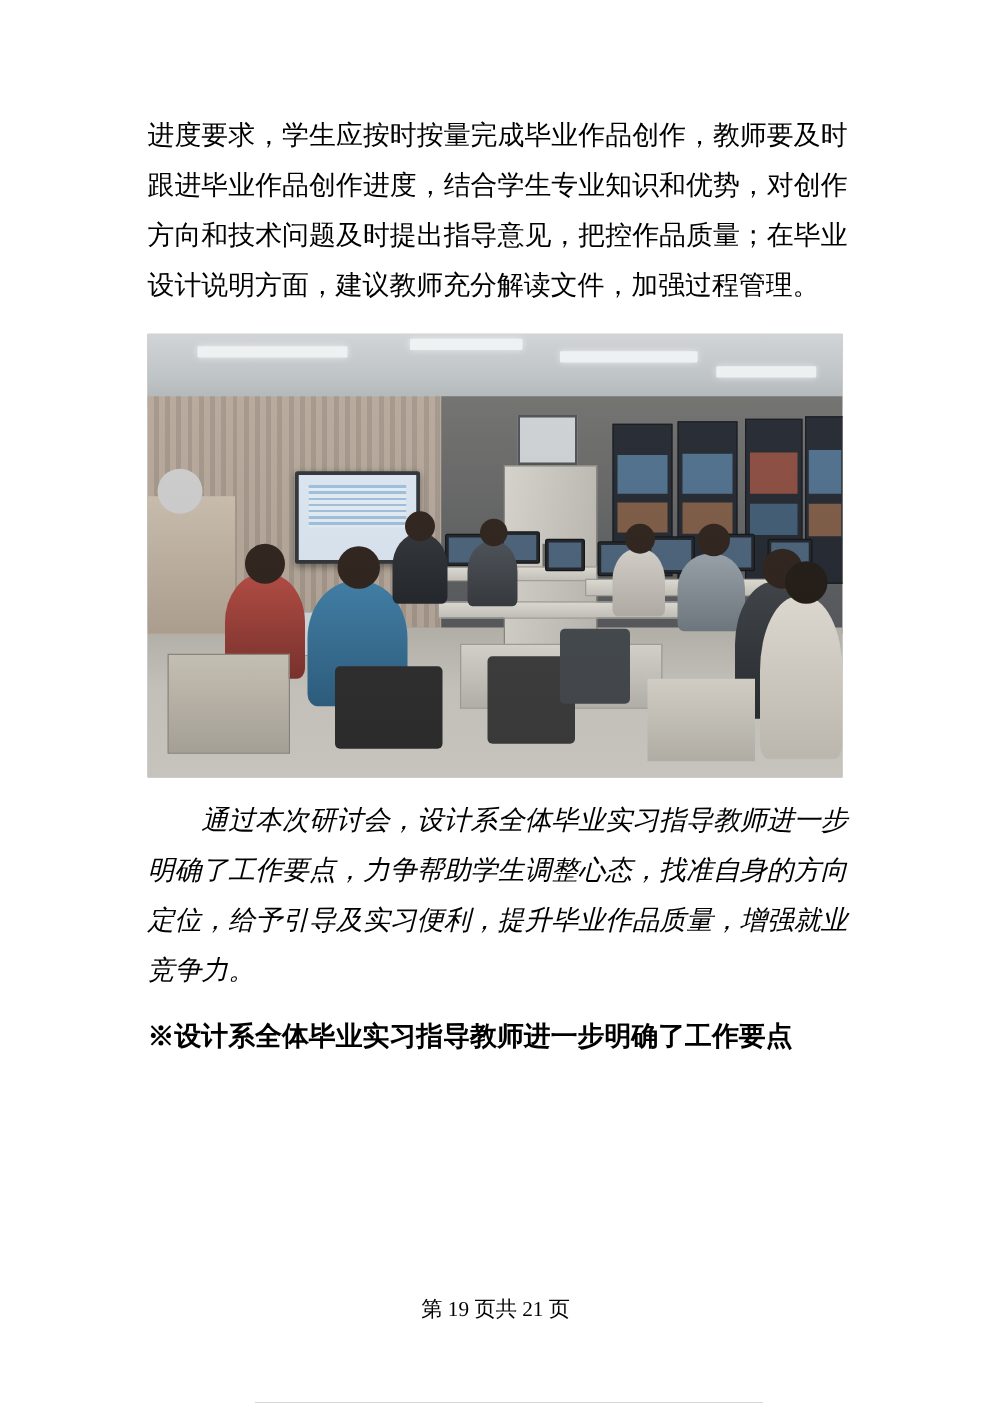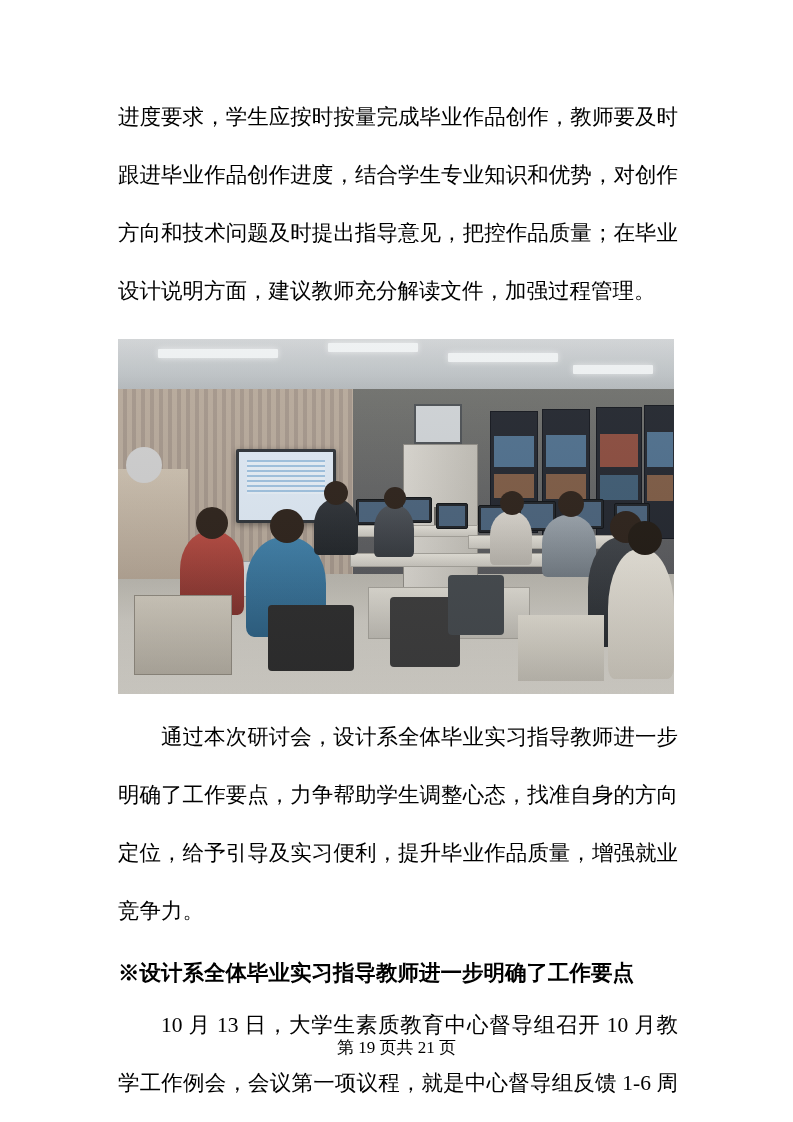--- a/index.html
+++ b/index.html
@@ -19,29 +19,30 @@
   }
   .content {
     position: absolute;
     left: 118px;
     top: 88px;
     width: 560px;
   }
   p.body-text {
     margin: 0 0 0 0;
     font-size: 21.5px;
-    line-height: 58px;
+    line-height: 40px;
     color: #000000;
     text-align: justify;
     text-justify: inter-ideograph;
     letter-spacing: 0px;
     font-family: "Liberation Serif", "DejaVu Serif", serif;
   }
   p.indent {
     text-indent: 43px;
+    font-style: italic;
   }
   .photo {
     position: relative;
     width: 556px;
     height: 355px;
     margin: 19px 0 14px 0;
     overflow: hidden;
     background: #9fa2a0;
   }
   
@@ -234,19 +235,18 @@
       <div style="position:absolute;left:16px;top:256px;width:96px;height:78px;background:linear-gradient(180deg,#cfc9bc,#b2aca0);border:1px solid #8f897e;"></div>
       <div style="position:absolute;left:400px;top:276px;width:86px;height:66px;background:linear-gradient(180deg,#dedacf,#bfbbb1);"></div>
 
       <div class="photo-overlay-tint"></div>
     </div>
 
     <p class="body-text indent">通过本次研讨会，设计系全体毕业实习指导教师进一步明确了工作要点，力争帮助学生调整心态，找准自身的方向定位，给予引导及实习便利，提升毕业作品质量，增强就业竞争力。</p>
 
     <h3 class="section-heading">※设计系全体毕业实习指导教师进一步明确了工作要点</h3>
 
-    <p class="body-text indent">10 月 13 日，大学生素质教育中心督导组召开 10 月教学工作例会，会议第一项议程，就是中心督导组反馈 1-6 周查课听课情况反馈。</p>
 
   </div>
 
   <div class="footer">第 19 页共 21 页</div>
 
 </div>
 
 </body></html>

